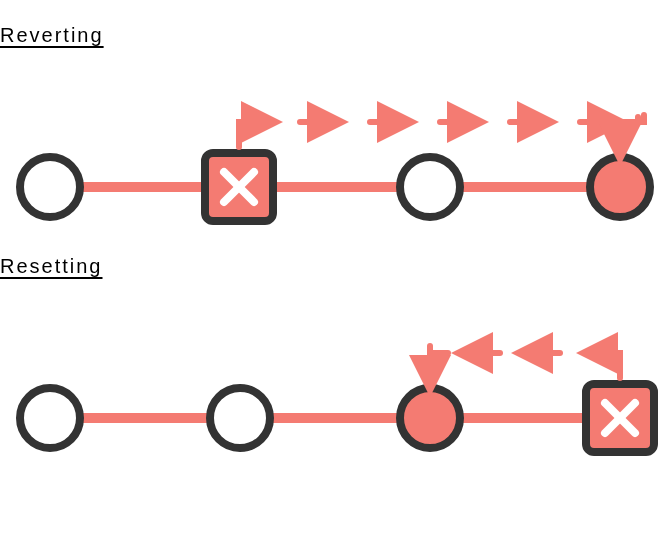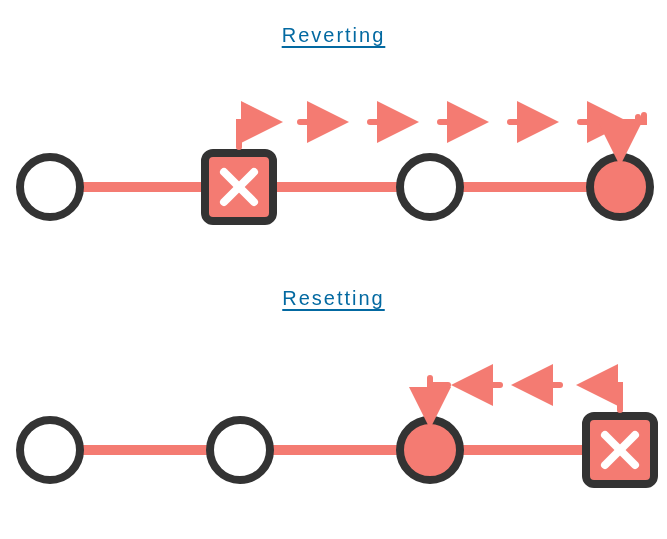--- a/index.html
+++ b/index.html
@@ -4,24 +4,24 @@
 <style>
   body {
     margin: 0;
     padding: 0;
     width: 667px;
     height: 539px;
     background: #ffffff;
     font-family: "Segoe UI", "Helvetica Neue", Arial, sans-serif;
   }
   .title {
-    text-align: center;
+    text-align: left;
     font-size: 20px;
     letter-spacing: 2px;
-    color: #0369a1;
+    color: #000000;
     text-decoration: underline;
     text-underline-offset: 4px;
   }
   svg { display: block; }
 </style>
 </head>
 <body>
 
 <div class="title" style="padding-top:24px;">Reverting</div>
 
@@ -65,21 +65,21 @@
     <path d="M 650 67 L 650 75 L 622 75 L 622 96" marker-end="url(#arr-r)" transform="translate(0 0)" style="display:none"></path>
 
     <path d="M 638 70 L 638 75 M 620 75"></path>
   </g>
 
   <g stroke="#f47b72" stroke-width="6" fill="none" stroke-linecap="round">
     <path d="M 646 68 L 646 75 L 622 75 L 622 98" marker-end="url(#arr-r)" transform="translate(-2 0)"></path>
   </g>
 </svg>
 
-<div class="title" style="padding-top:8px;margin-top:32px;">Resetting</div>
+<div class="title" style="padding-top:8px;">Resetting</div>
 
 <svg width="667" height="200">
   <defs>
     <marker id="arr-l" viewBox="0 0 10 10" refX="5" refY="5" markerWidth="7" markerHeight="7" orient="auto-start-reverse">
       <path d="M 0 0 L 10 5 L 0 10 z" fill="#f47b72"></path>
     </marker>
   </defs>
 
   <line x1="50" y1="140" x2="620" y2="140" stroke="#f47b72" stroke-width="10"></line>
 

